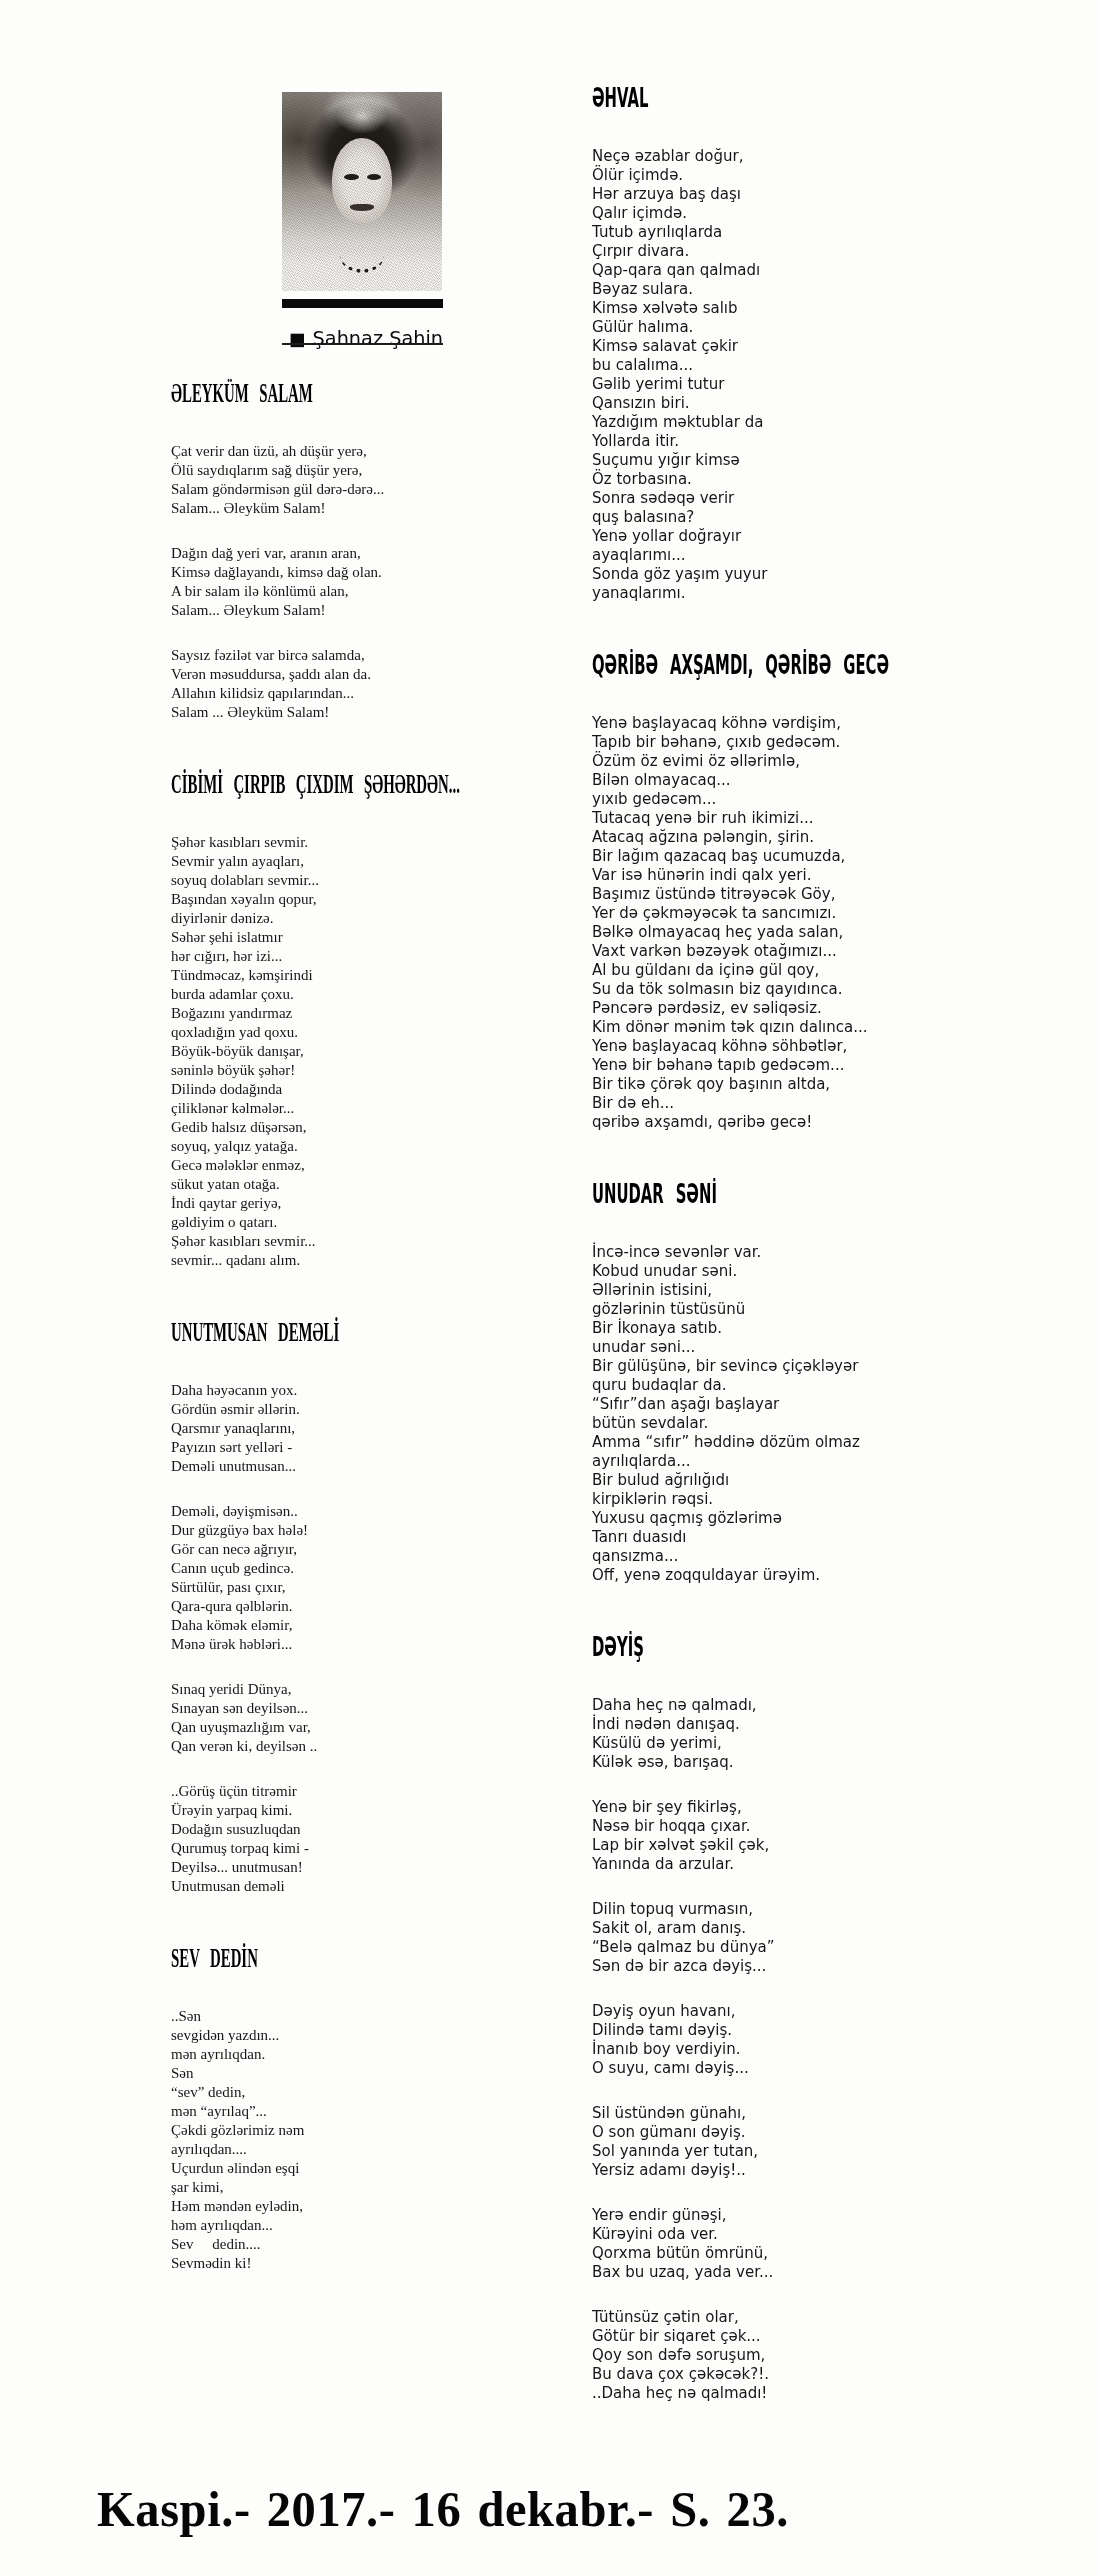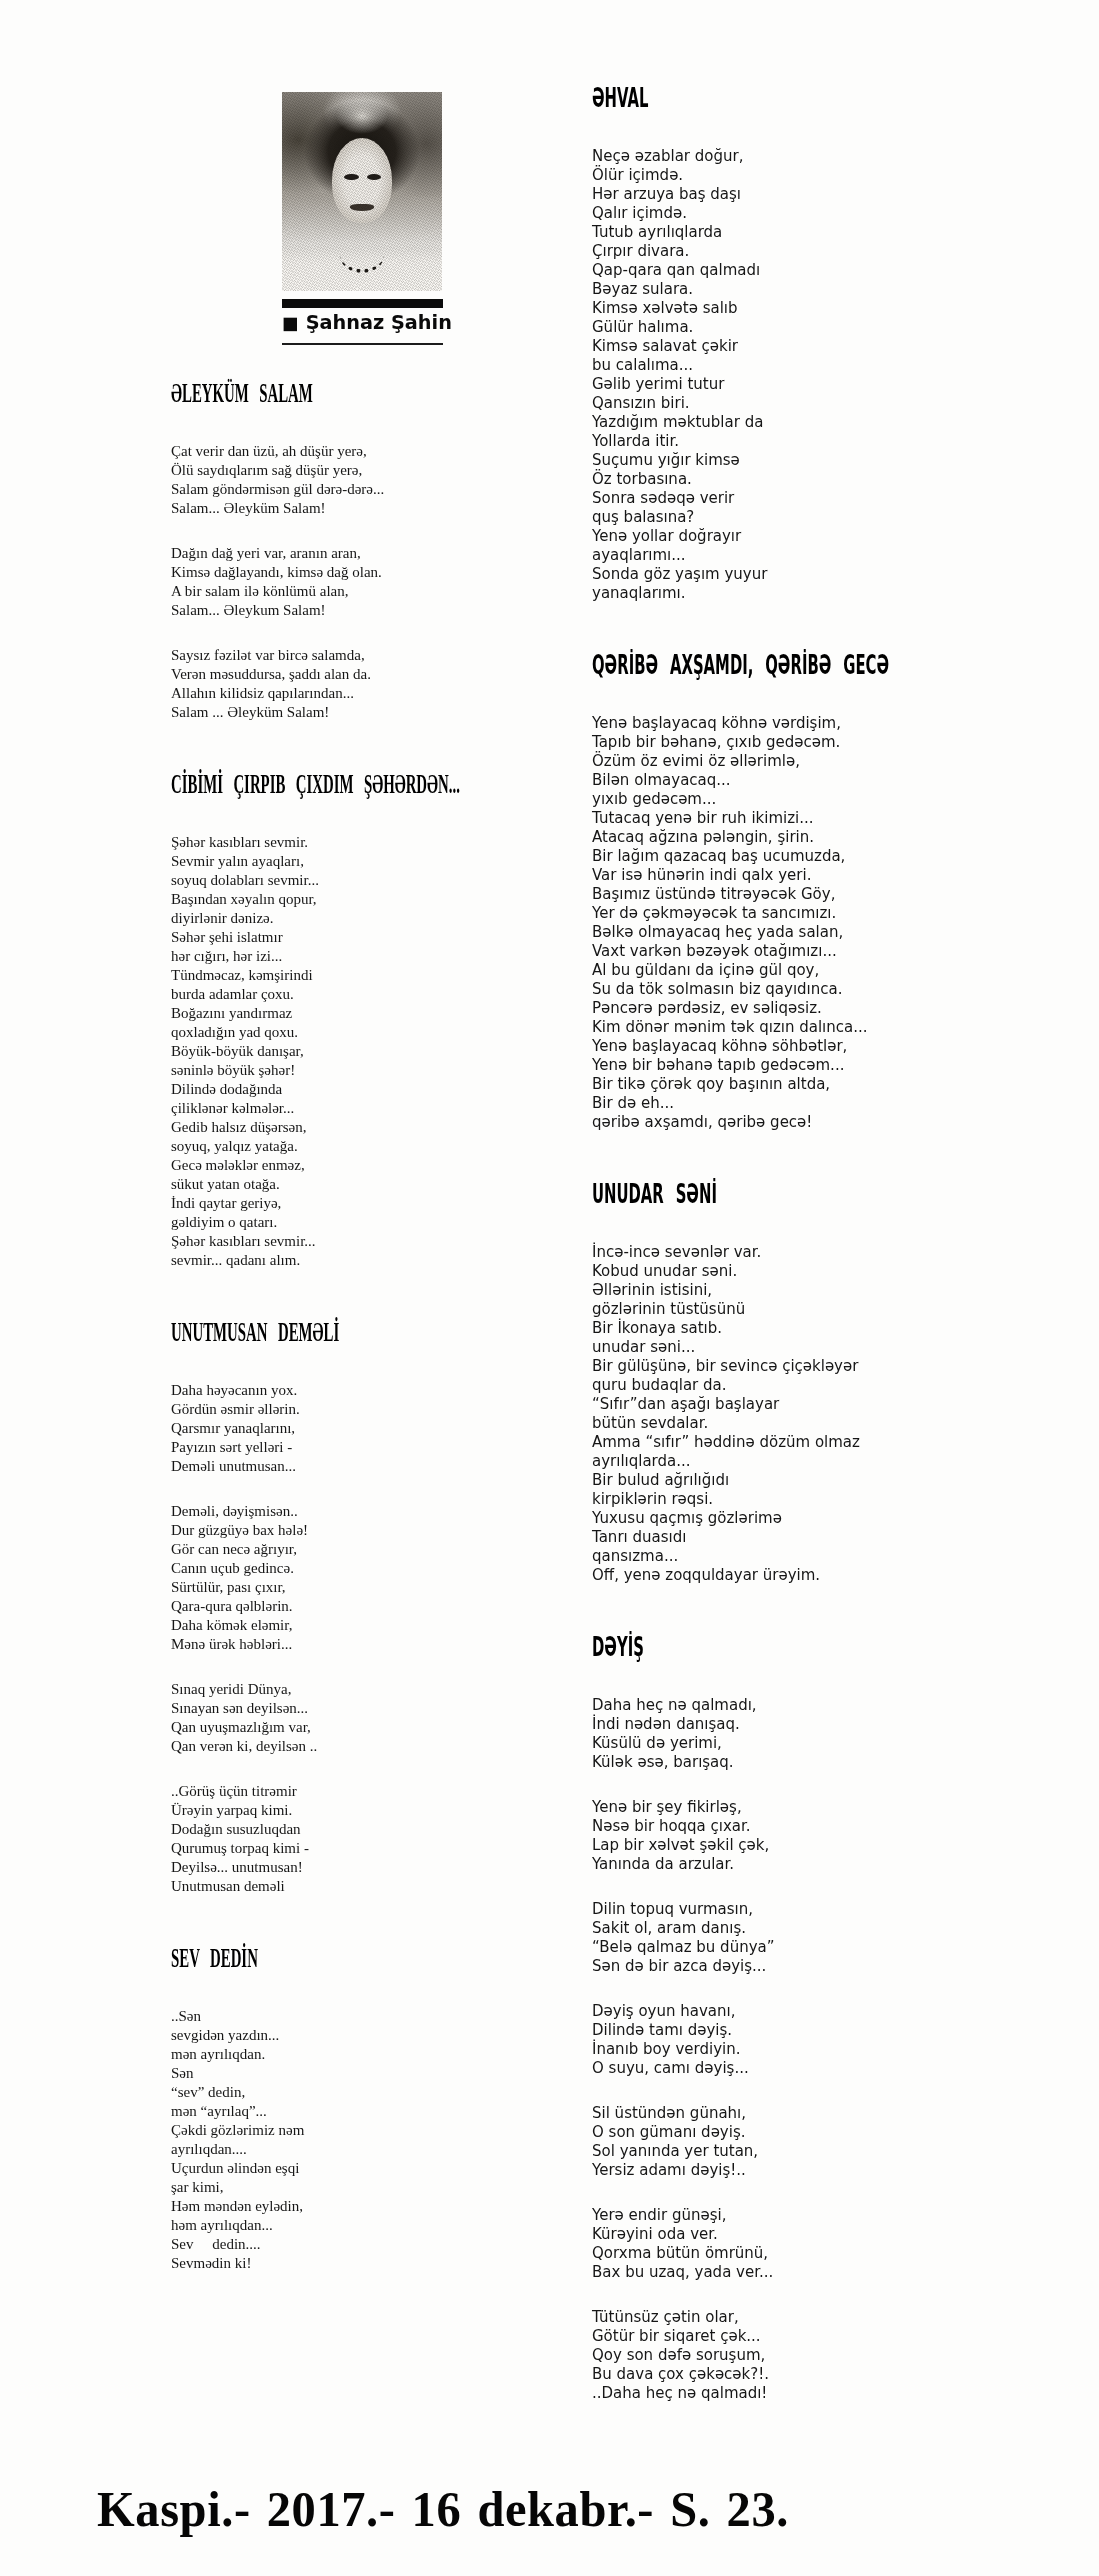--- a/index.html
+++ b/index.html
@@ -57,22 +57,22 @@
   }
   .necklace {
     position: absolute; left: 36%; bottom: 9%; width: 28%; height: 16%;
     border: none; border-bottom: 4.1px dotted #1c1915; border-radius: 50%;
   }
   .photo-bar {
     position: absolute; left: 282px; top: 299px; width: 161px; height: 9.4px;
     background: #0b0b0b;
   }
   .author-caption {
-    position: absolute; left: 282px; top: 311px; width: 161px;
-    font-size: 19.3px; font-weight: bold; color: #0a0a0a;
+    position: absolute; left: 282px; top: 327px; width: 161px;
+    font-size: 19.3px; font-weight: normal; color: #0a0a0a;
     letter-spacing: 0; white-space: nowrap; text-align: right;
   }
   .author-caption .bullet { font-size: 17.6px; margin-right: 7px; }
   .caption-rule {
     position: absolute; left: 282px; top: 343px; width: 161px; height: 1.8px;
     background: #1c1c1c;
   }
 
   
   .col { position: absolute; }

